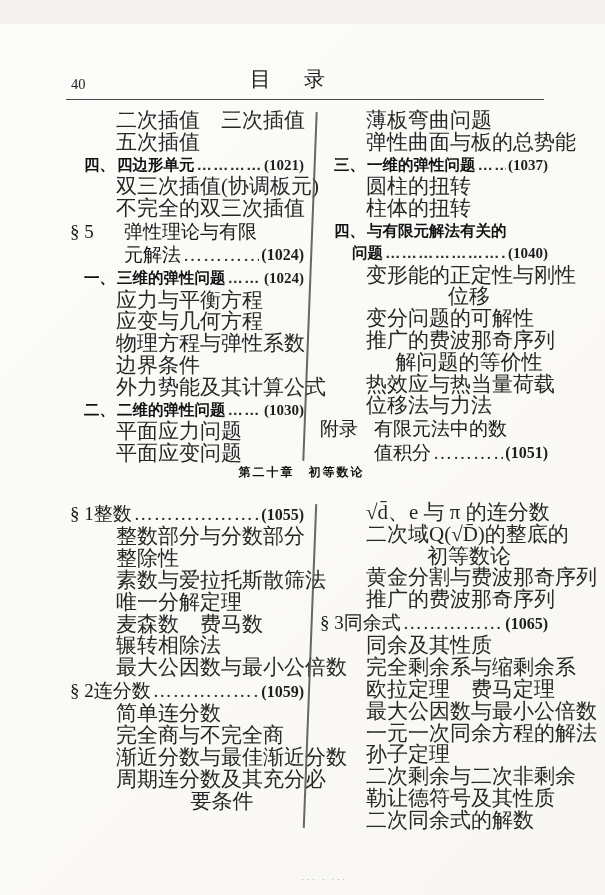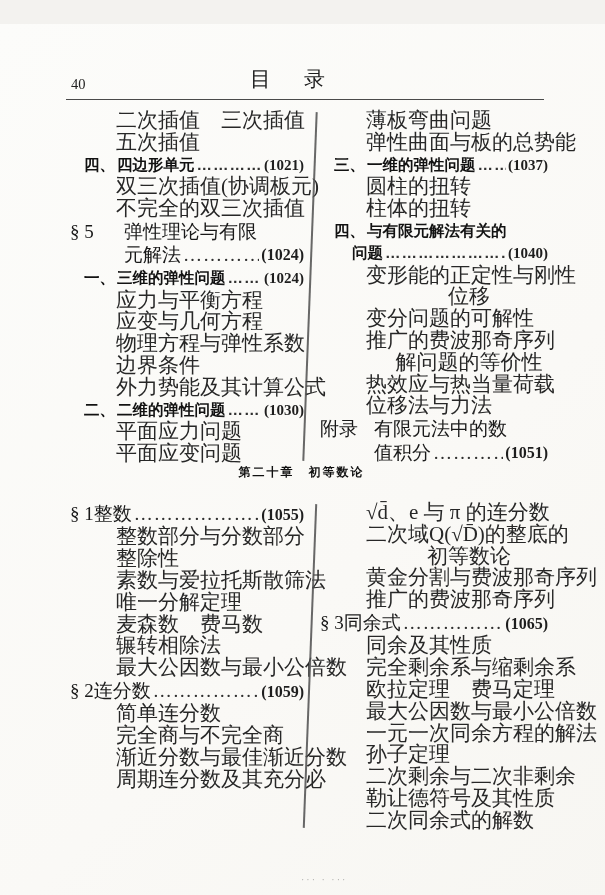--- a/index.html
+++ b/index.html
@@ -237,20 +237,23 @@
         </div>
         <div class="line s-sub">
           <span class="t">完全商与不完全商</span>
         </div>
         <div class="line s-sub">
           <span class="t">渐近分数与最佳渐近分数</span>
         </div>
         <div class="line s-sub">
           <span class="t">周期连分数及其充分必</span>
         </div>
+        <div class="line s-sub ind-3">
+          <span class="t">要条件</span>
+        </div>
       </div>
     <div></div>
     <div class="col">
         <div class="line s-sub">
           <span class="t">√d̄、e 与 π 的连分数</span>
         </div>
         <div class="line s-sub">
           <span class="t">二次域Q(√D̄)的整底的</span>
         </div>
         <div class="line s-sub ind-3">

